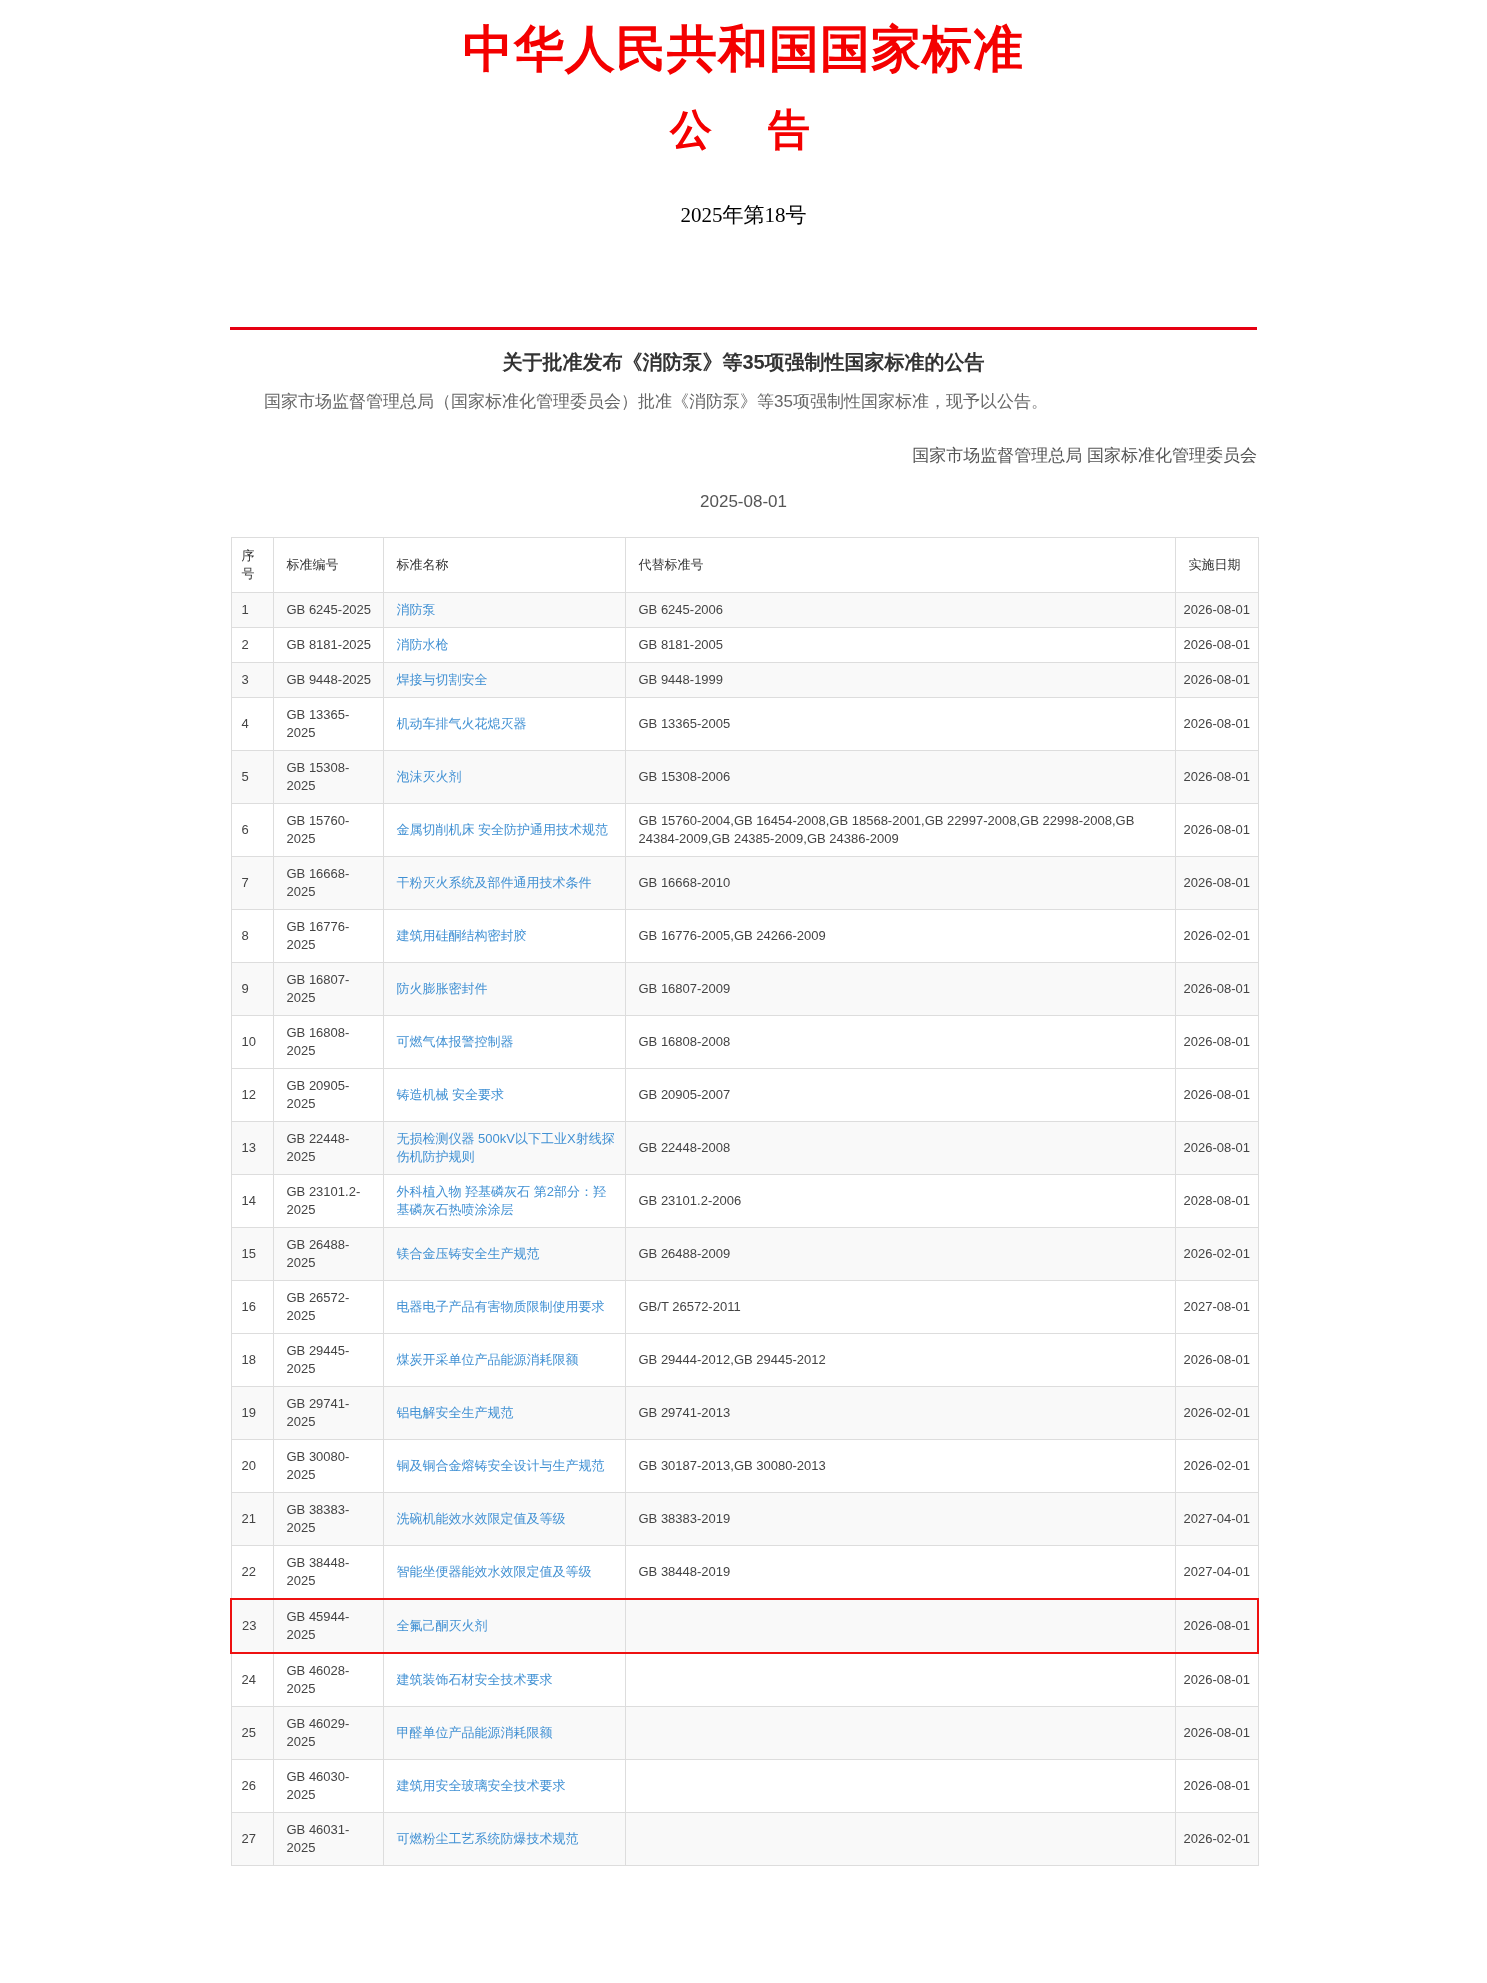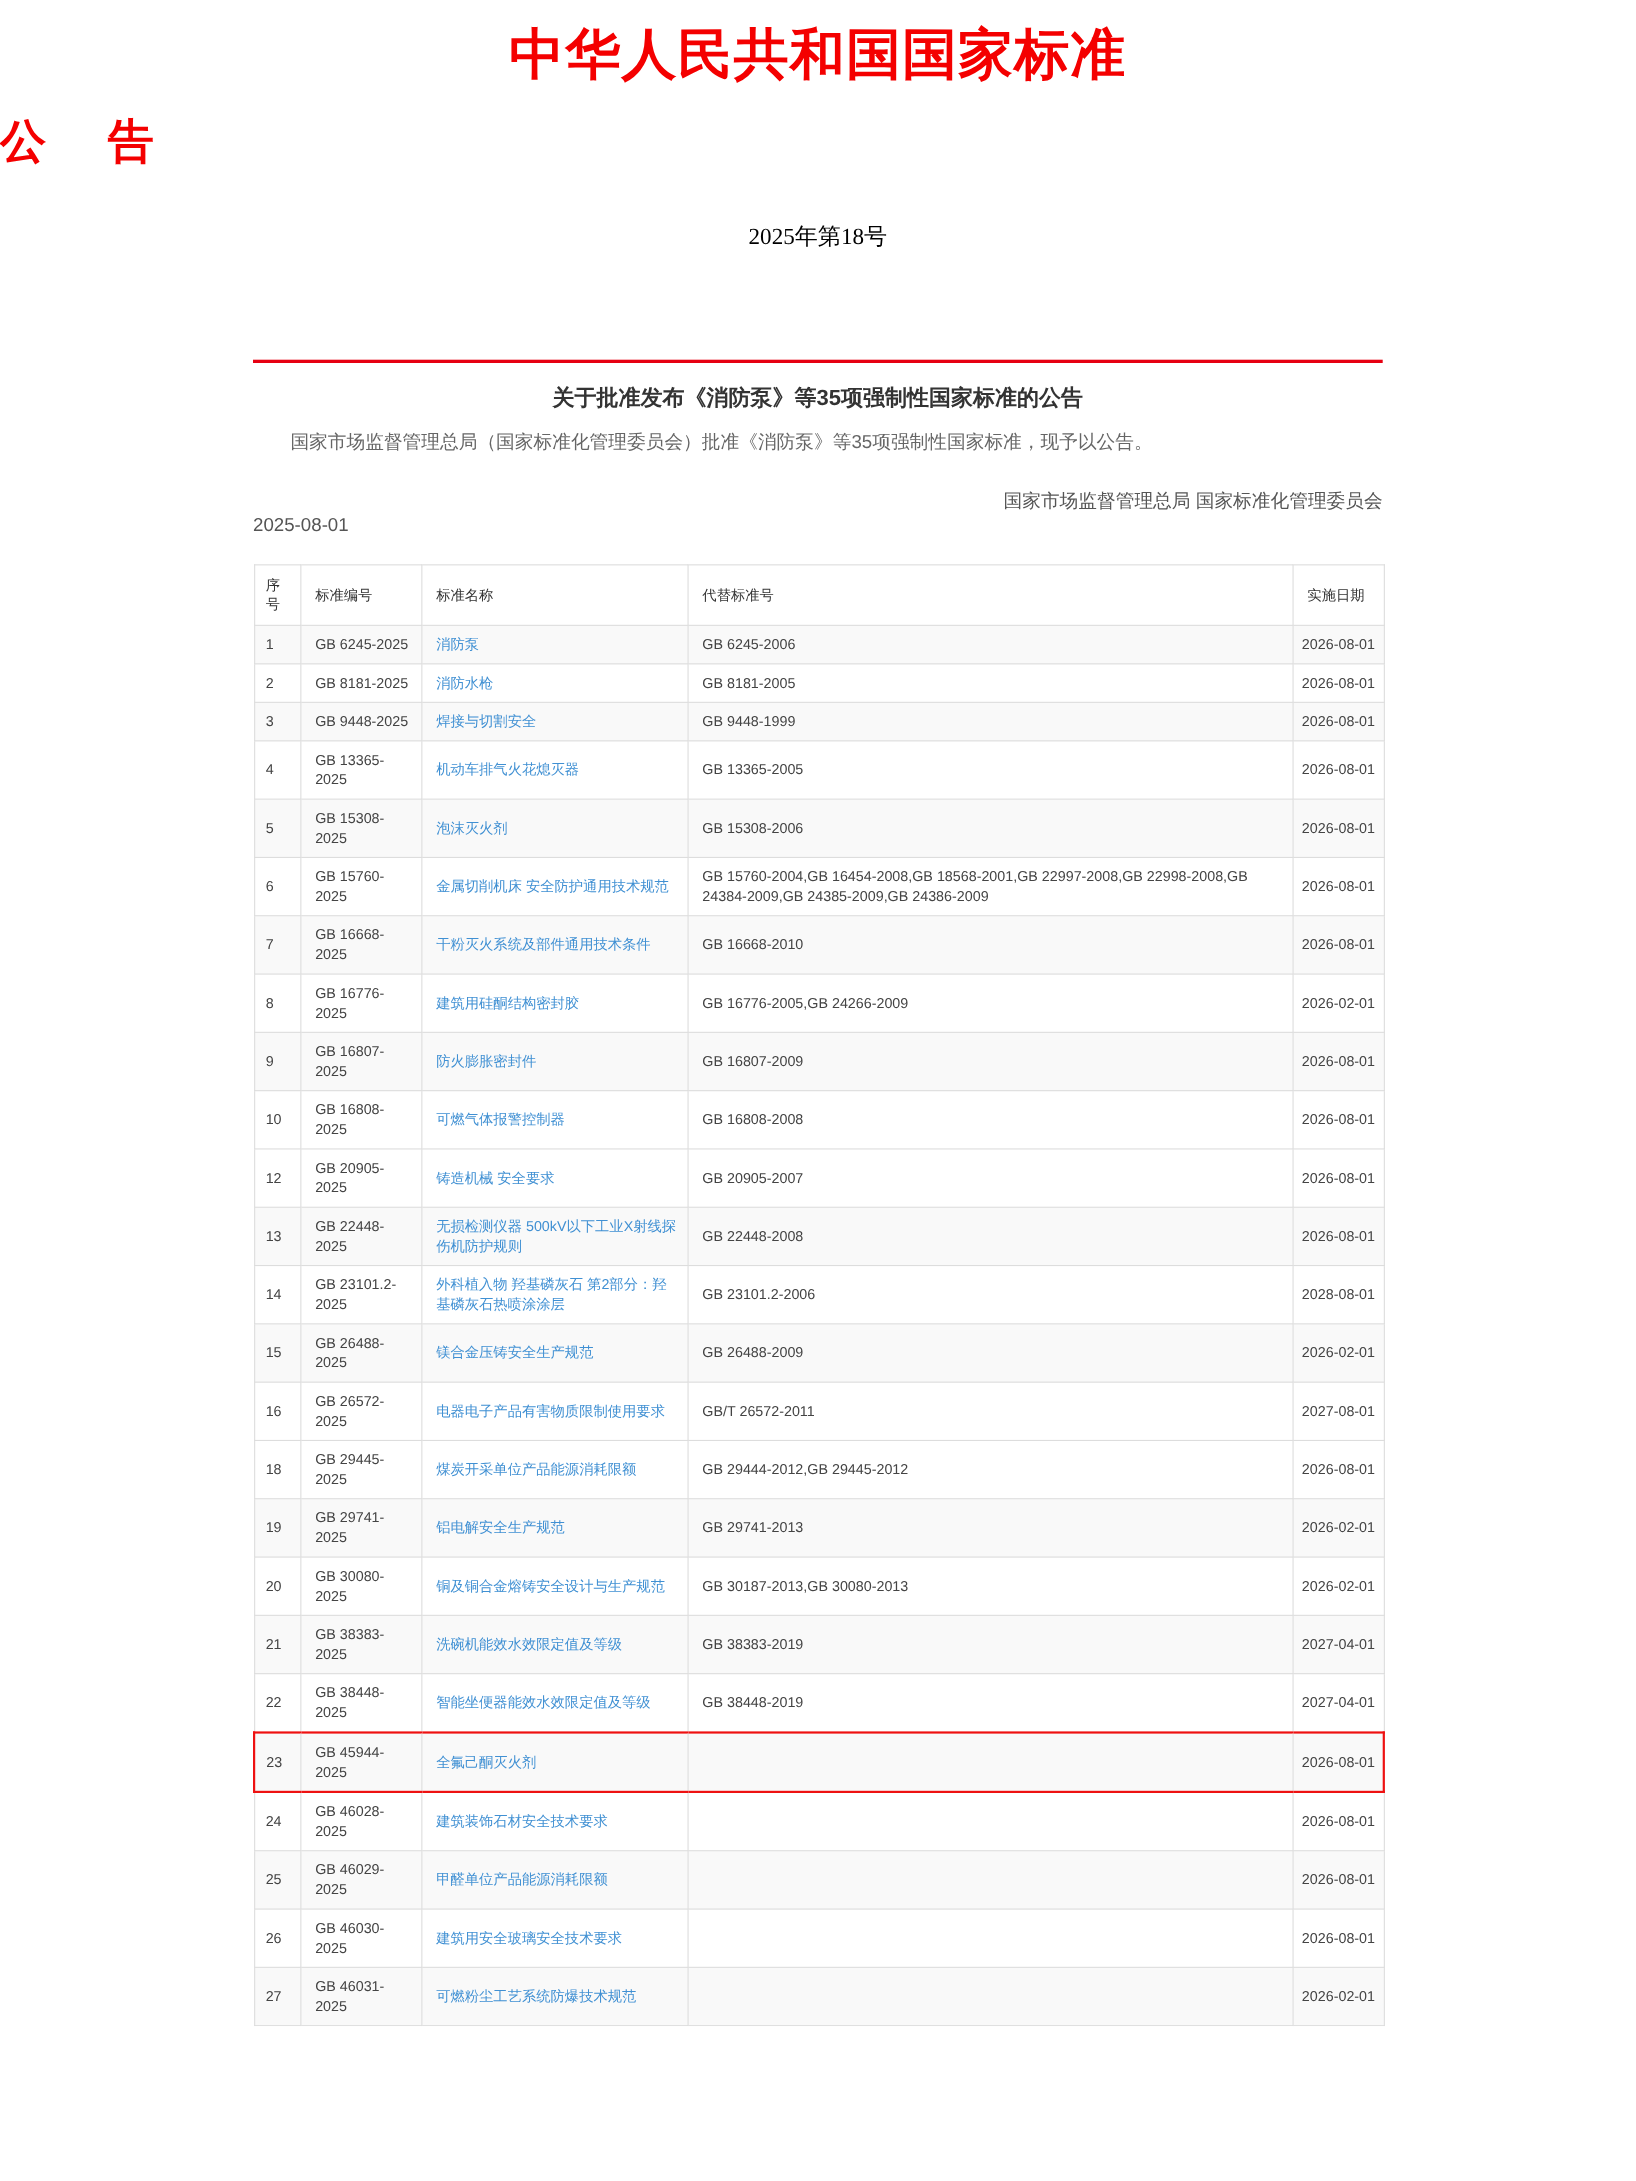--- a/index.html
+++ b/index.html
@@ -25,27 +25,27 @@
     font-family:"Liberation Serif","DejaVu Serif",serif;
     font-weight:bold;
     font-size:50px;
     line-height:55px;
     letter-spacing:1px;
     color:var(--title-red);
     text-align:center;
   }
   .doc-subtitle{
     margin:30px 0 0 0;
-    font-family:Liberation Serif, serif;
+    font-family:Liberation Sans, sans-serif;
     font-weight:bold;
     font-size:42px;
     line-height:46px;
     letter-spacing:7px;
     color:var(--title-red);
-    text-align:left;
+    text-align:center;
   }
   .issue-no{
     margin-top:50px;
     font-family:"Liberation Serif","DejaVu Serif",serif;
     font-size:21px;
     line-height:24px;
     color:#000;
     text-align:center;
   }
 
@@ -72,24 +72,25 @@
     text-indent:2em;
   }
   .notice-issuer{
     margin-top:31px;
     font-size:17px;
     line-height:22px;
     color:#555;
     text-align:right;
   }
   .notice-date{
+    margin-top:24px;
     font-size:17px;
     line-height:22px;
     color:#555;
-    text-align:left;
+    text-align:center;
   }
 
   table.standards{
     margin-top:24px;
     width:100%;
     border-collapse:collapse;
     table-layout:fixed;
   }
   table.standards th{
     padding:9px 8px 9px 13px;

